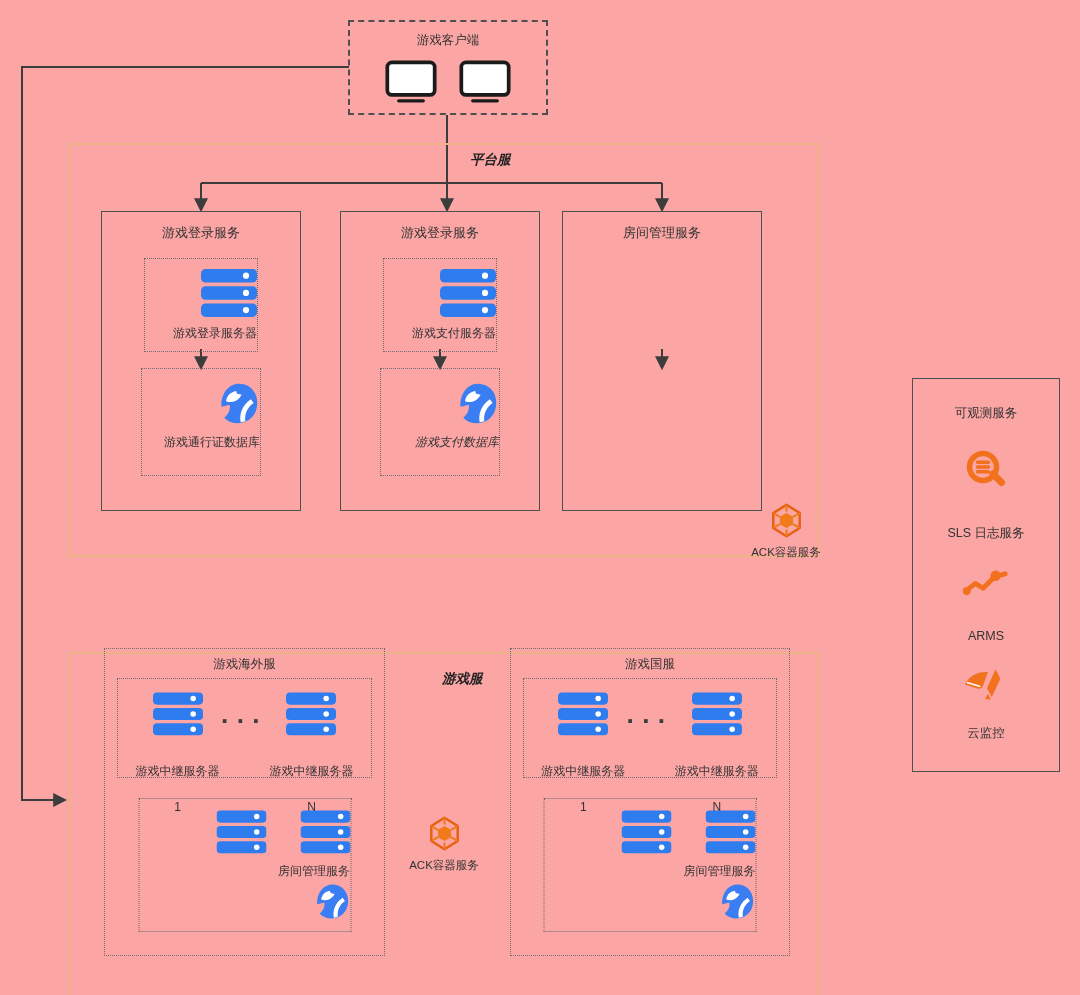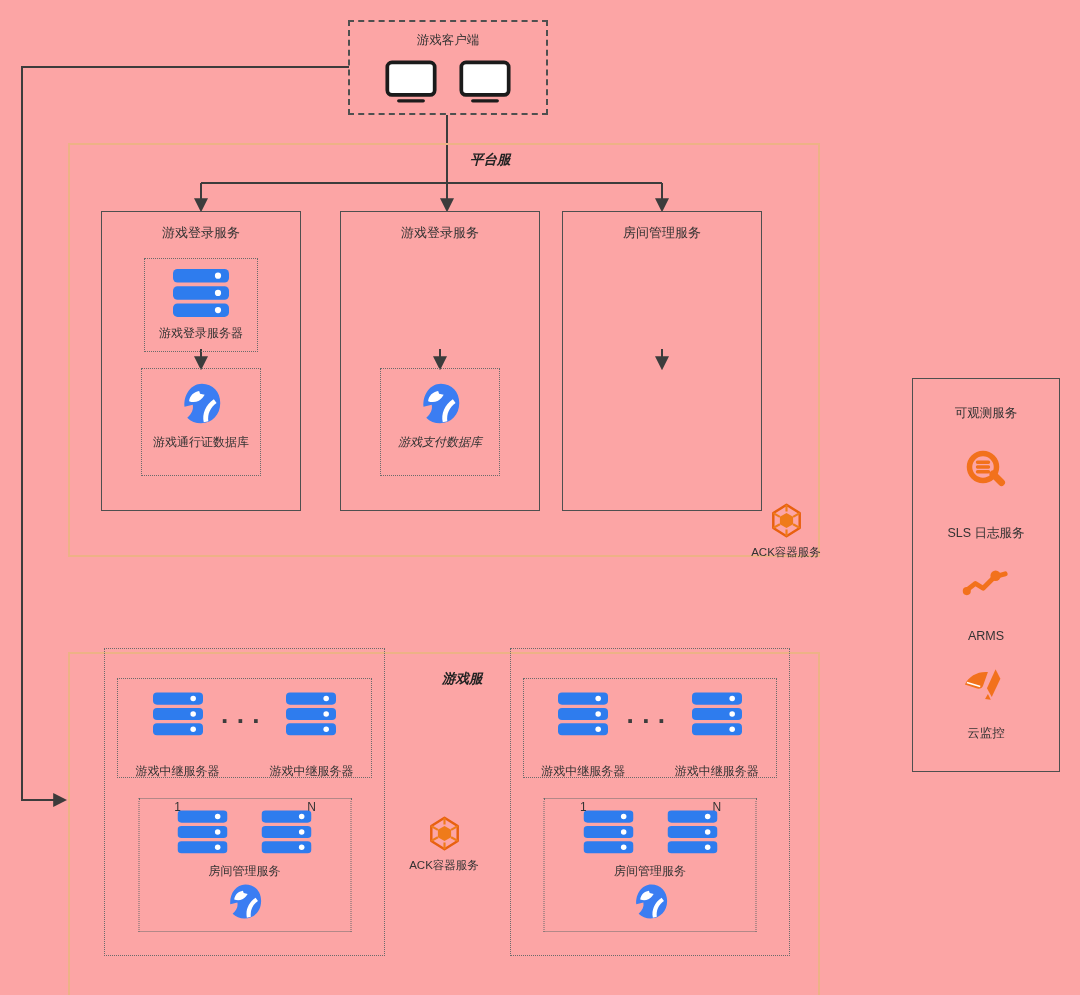--- a/index.html
+++ b/index.html
@@ -9,21 +9,21 @@
   }
   .abs{position:absolute;box-sizing:border-box;}
   .lines{position:absolute;left:0;top:0;pointer-events:none;}
   .dashed-box{border:2px dashed #4f4f4f;}
   .solid-box{border:1.5px solid #4f4f4f;padding-left:28px;}
   .orange-box{border:2px solid #EDB286;}
   .dotted-box{border:1.5px dotted #6b6b6b;}
   .lbl{font-size:12.5px;color:#333;text-align:center;line-height:1.3;white-space:nowrap;}
   .lbl-sm{font-size:12px;color:#333;text-align:center;line-height:1.3;white-space:nowrap;}
   .zone-title{font-style:italic;font-weight:bold;font-size:13.5px;color:#222;white-space:nowrap;}
-  .flex-col{display:flex;flex-direction:column;align-items:center;}
+  .flex-col{display:flex;flex-direction:column;align-items:flex-end;}
   .svc-title{position:absolute;top:12px;left:0;width:100%;text-align:center;font-size:13px;color:#333;}
   .svc-server{position:absolute;left:50%;transform:translateX(-50%);top:46px;width:112px;height:92px;}
   .svc-db{position:absolute;left:50%;transform:translateX(-50%);top:156px;width:118px;height:106px;}
   .region-title{position:absolute;top:7px;left:0;width:100%;text-align:center;font-size:12.5px;}
   .relay-box{position:absolute;left:12px;right:12px;top:29px;height:100px;display:flex;justify-content:space-between;padding:13px 16px 0 16px;box-sizing:border-box;}
   .cluster{display:flex;flex-direction:column;align-items:center;width:108px;gap:20px;}
   .dots{font-size:26px;font-weight:bold;color:#3c3c3c;letter-spacing:7px;line-height:1;margin-top:16px;}
   .room-box{position:absolute;left:50%;transform:translateX(-50%);top:149px;width:211px;height:132px;}
   .room-row{display:flex;gap:34px;margin-top:11px;}
   .ack-badge{display:flex;flex-direction:column;align-items:center;width:88px;}
@@ -114,20 +114,37 @@
             <path fill="#fff" d="M11 22c1-6 5-10 11-11l1 3 5 1-2 3c-4 5-10 6-15 4z"></path>
             <path fill="#fff" d="M27 45c-2-9 2-19 11-25l3 4c-7 5-10 12-9 20l-5 1z"></path>
           </svg>
       </span>
       <span class="lbl-sm" style="margin-top:6px;">游戏通行证数据库</span>
     </div>
   </div>
 
   <div class="abs solid-box" style="left:340px;top:211px;width:200px;height:300px;">
     <div class="svc-title">游戏登录服务</div>
+    <div class="svc-server dotted-box flex-col">
+      <span style="margin-top:10px;">
+        <svg viewBox="0 0 56 48" width="56" height="48">
+            <g fill="#2E7CEE">
+              <rect y="0" width="56" height="13.5" rx="4.5"></rect>
+              <rect y="17.2" width="56" height="13.5" rx="4.5"></rect>
+              <rect y="34.4" width="56" height="13.5" rx="4.5"></rect>
+            </g>
+            <g fill="#fff">
+              <circle cx="45" cy="6.7" r="3.1"></circle>
+              <circle cx="45" cy="23.9" r="3.1"></circle>
+              <circle cx="45" cy="41.1" r="3.1"></circle>
+            </g>
+          </svg>
+      </span>
+      <span class="lbl-sm" style="margin-top:5px;">游戏支付服务器</span>
+    </div>
     <div class="svc-db dotted-box flex-col">
       <span style="margin-top:12px;">
         <svg viewBox="0 0 48 48" width="44" height="44">
             <path fill="#3B7DF2" d="M25 3c12 0 20 9 20 21 0 13-9 22-21 22-6 0-11-2-15-6 5-4 7-9 6-14l-9 2C5 15 13 3 25 3z"></path>
             <path fill="#fff" d="M11 22c1-6 5-10 11-11l1 3 5 1-2 3c-4 5-10 6-15 4z"></path>
             <path fill="#fff" d="M27 45c-2-9 2-19 11-25l3 4c-7 5-10 12-9 20l-5 1z"></path>
           </svg>
       </span>
       <span class="lbl-sm" style="margin-top:6px;font-style:italic;">游戏支付数据库</span>
     </div>
@@ -147,20 +164,21 @@
             <g stroke="#EF7B1A" stroke-width="2.6">
               <path d="M20 2v8M36 12l-8 4.6M36 30l-8-4.4M20 40v-8M4 30l8-4.4M4 12l8 4.6"></path>
             </g>
           </svg>
       </span>
       <span class="lbl-sm">ACK容器服务</span>
     </div>
   </div>
 
   <div class="abs dotted-box" style="left:104px;top:648px;width:281px;height:308px;">
+    <div class="region-title">游戏海外服</div>
     <div class="relay-box dotted-box">
       <div class="cluster">
         <span>
           <svg viewBox="0 0 56 48" width="50" height="44">
               <g fill="#2E7CEE">
                 <rect y="0" width="56" height="13.5" rx="4.5"></rect>
                 <rect y="17.2" width="56" height="13.5" rx="4.5"></rect>
                 <rect y="34.4" width="56" height="13.5" rx="4.5"></rect>
               </g>
               <g fill="#fff">
@@ -229,20 +247,21 @@
         <svg viewBox="0 0 48 48" width="38" height="38">
             <path fill="#3B7DF2" d="M25 3c12 0 20 9 20 21 0 13-9 22-21 22-6 0-11-2-15-6 5-4 7-9 6-14l-9 2C5 15 13 3 25 3z"></path>
             <path fill="#fff" d="M11 22c1-6 5-10 11-11l1 3 5 1-2 3c-4 5-10 6-15 4z"></path>
             <path fill="#fff" d="M27 45c-2-9 2-19 11-25l3 4c-7 5-10 12-9 20l-5 1z"></path>
           </svg>
       </span>
     </div>
   </div>
 
   <div class="abs dotted-box" style="left:510px;top:648px;width:280px;height:308px;">
+    <div class="region-title">游戏国服</div>
     <div class="relay-box dotted-box">
       <div class="cluster">
         <span>
           <svg viewBox="0 0 56 48" width="50" height="44">
               <g fill="#2E7CEE">
                 <rect y="0" width="56" height="13.5" rx="4.5"></rect>
                 <rect y="17.2" width="56" height="13.5" rx="4.5"></rect>
                 <rect y="34.4" width="56" height="13.5" rx="4.5"></rect>
               </g>
               <g fill="#fff">

